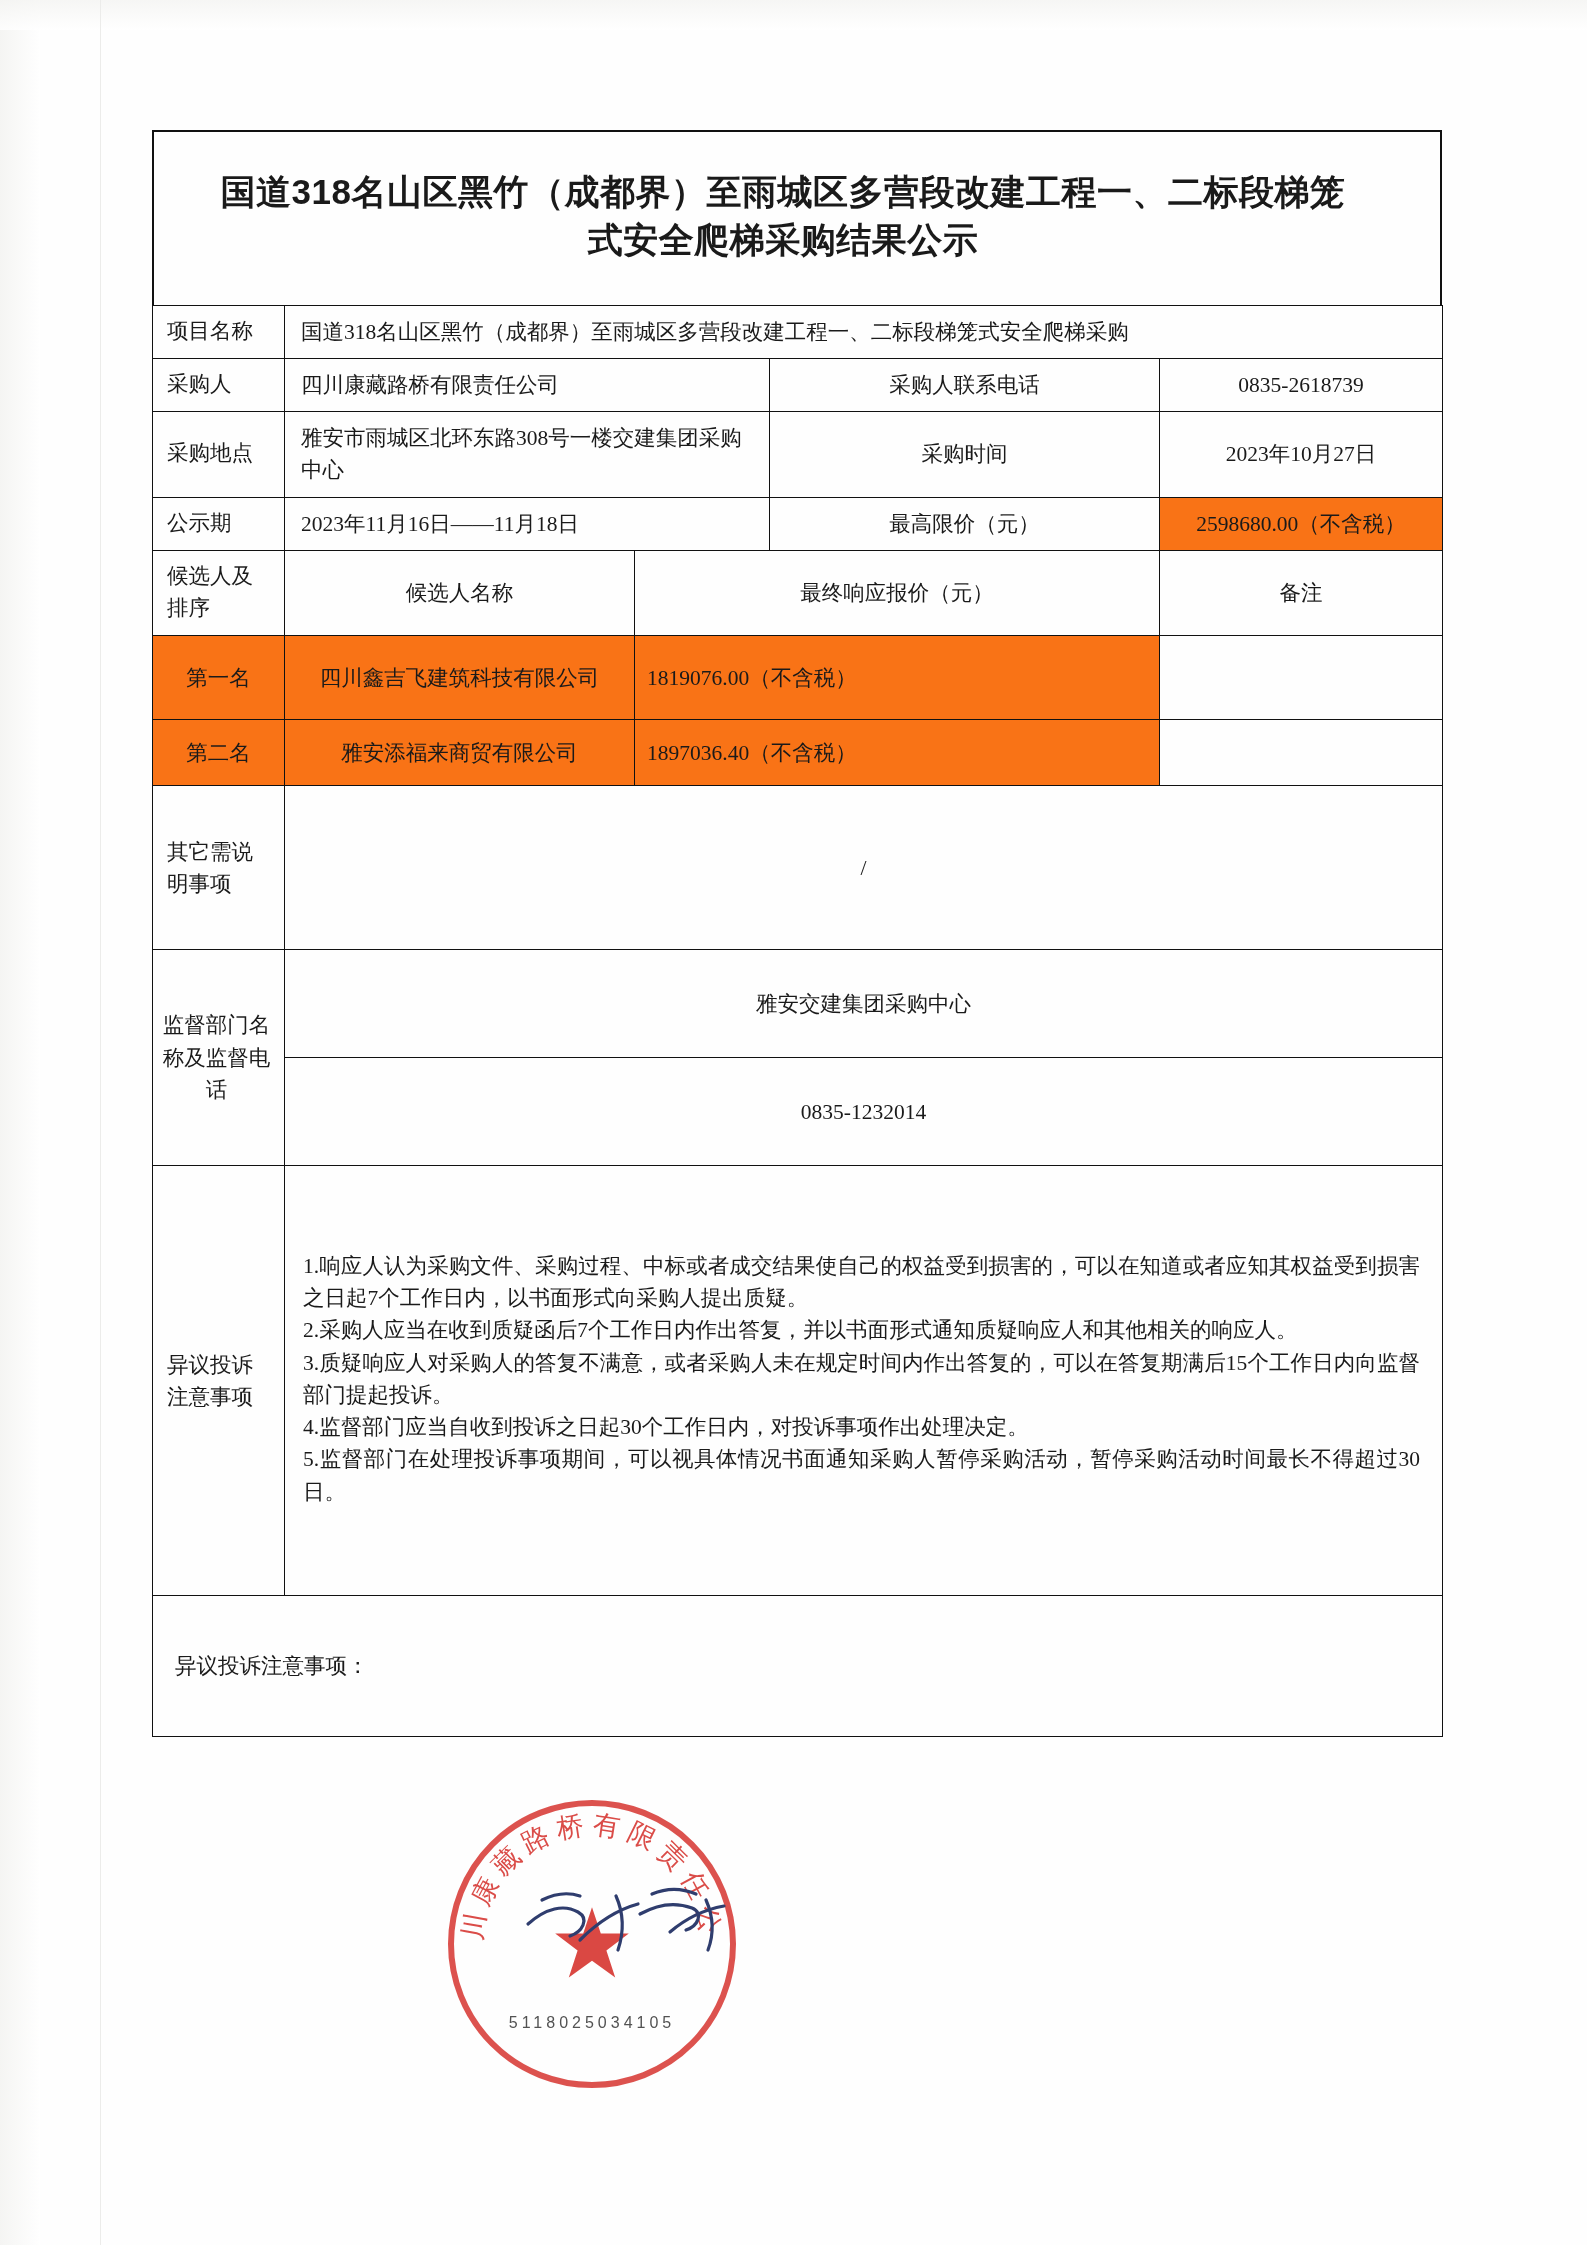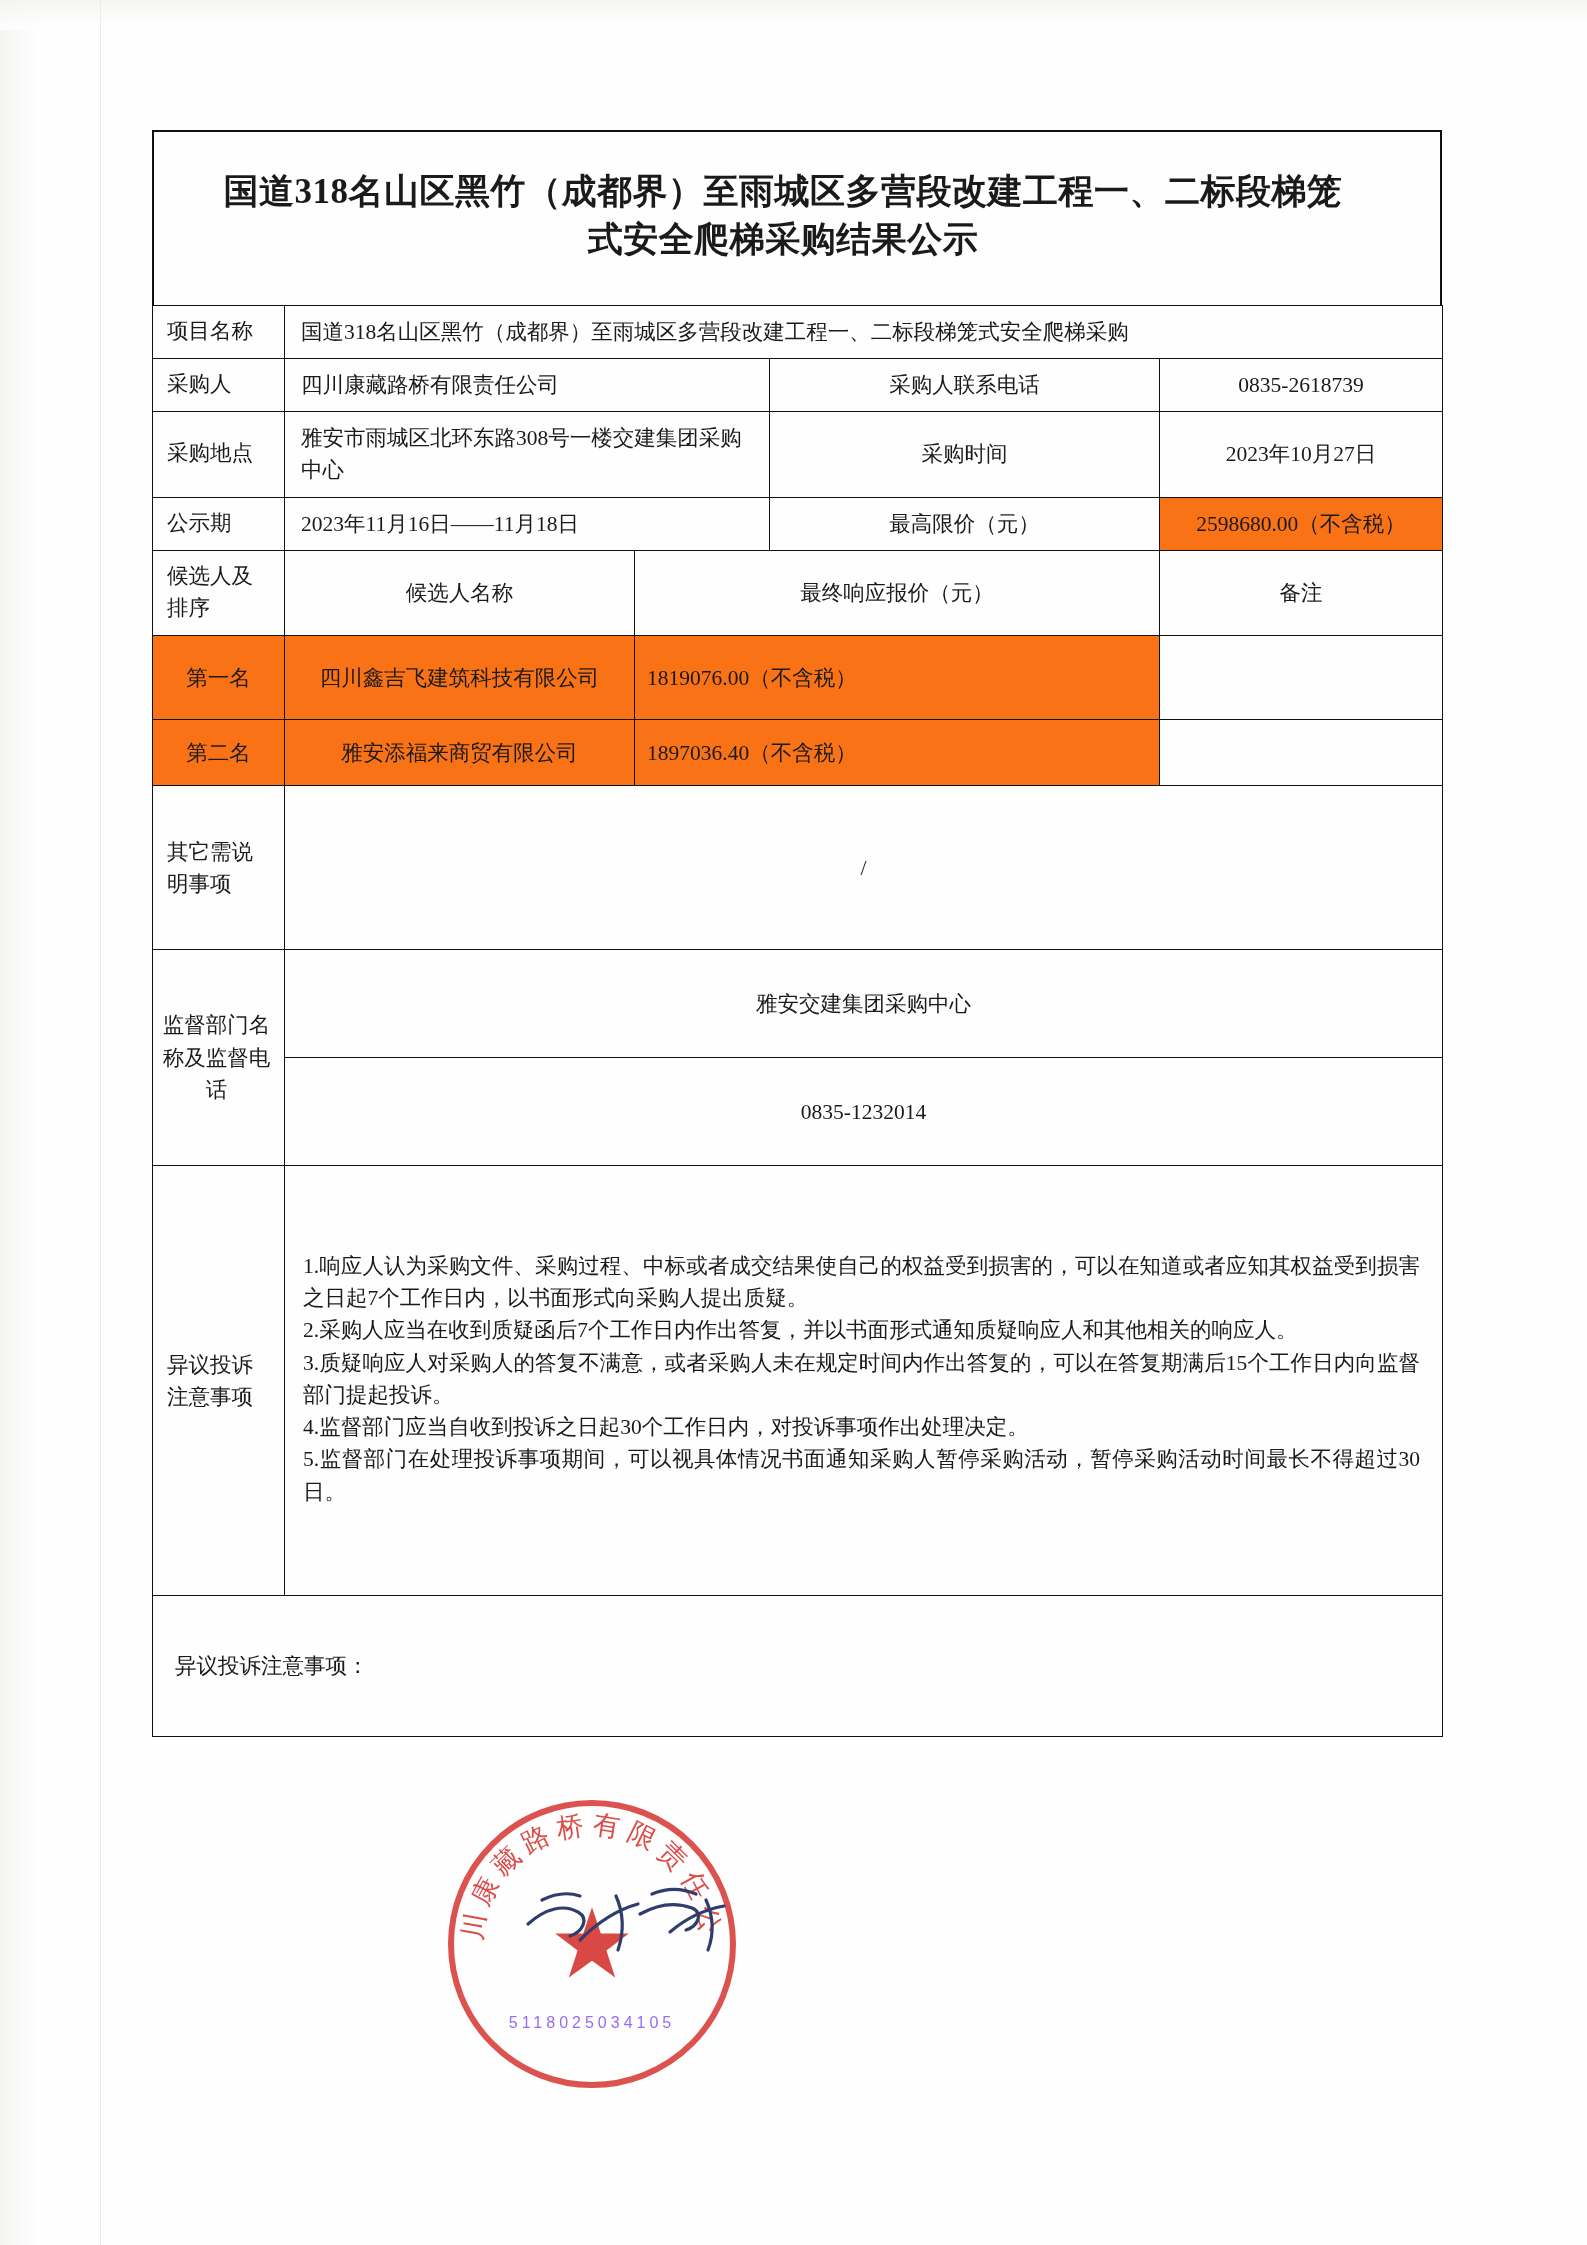--- a/index.html
+++ b/index.html
@@ -41,21 +41,21 @@
     position: absolute;
     left: 152px;
     top: 130px;
     width: 1290px;
   }
   .title {
     border: 2px solid #111;
     border-bottom: none;
     padding: 36px 84px 40px 56px;
     box-sizing: border-box;
-    font-family: Liberation Serif, serif;
+    font-family: Liberation Sans, sans-serif;
     font-weight: bold;
     font-size: 35px;
     line-height: 1.38;
     text-align: center;
     letter-spacing: 0.5px;
   }
   table.main {
     border-collapse: collapse;
     width: 1290px;
     table-layout: fixed;
@@ -136,21 +136,21 @@
     left: 0; top: 0;
     width: 288px;
     height: 288px;
   }
   .seal-bottom {
     position: absolute;
     left: 0;
     top: 214px;
     width: 288px;
     text-align: center;
-    color: #8b5cf6;
+    color: #404040;
     font-size: 16px;
     letter-spacing: 4px;
     opacity: .9;
     font-family: "Liberation Sans", "DejaVu Sans", sans-serif;
   }
   .star {
     position: absolute;
     left: 104px;
     top: 104px;
     width: 80px;

